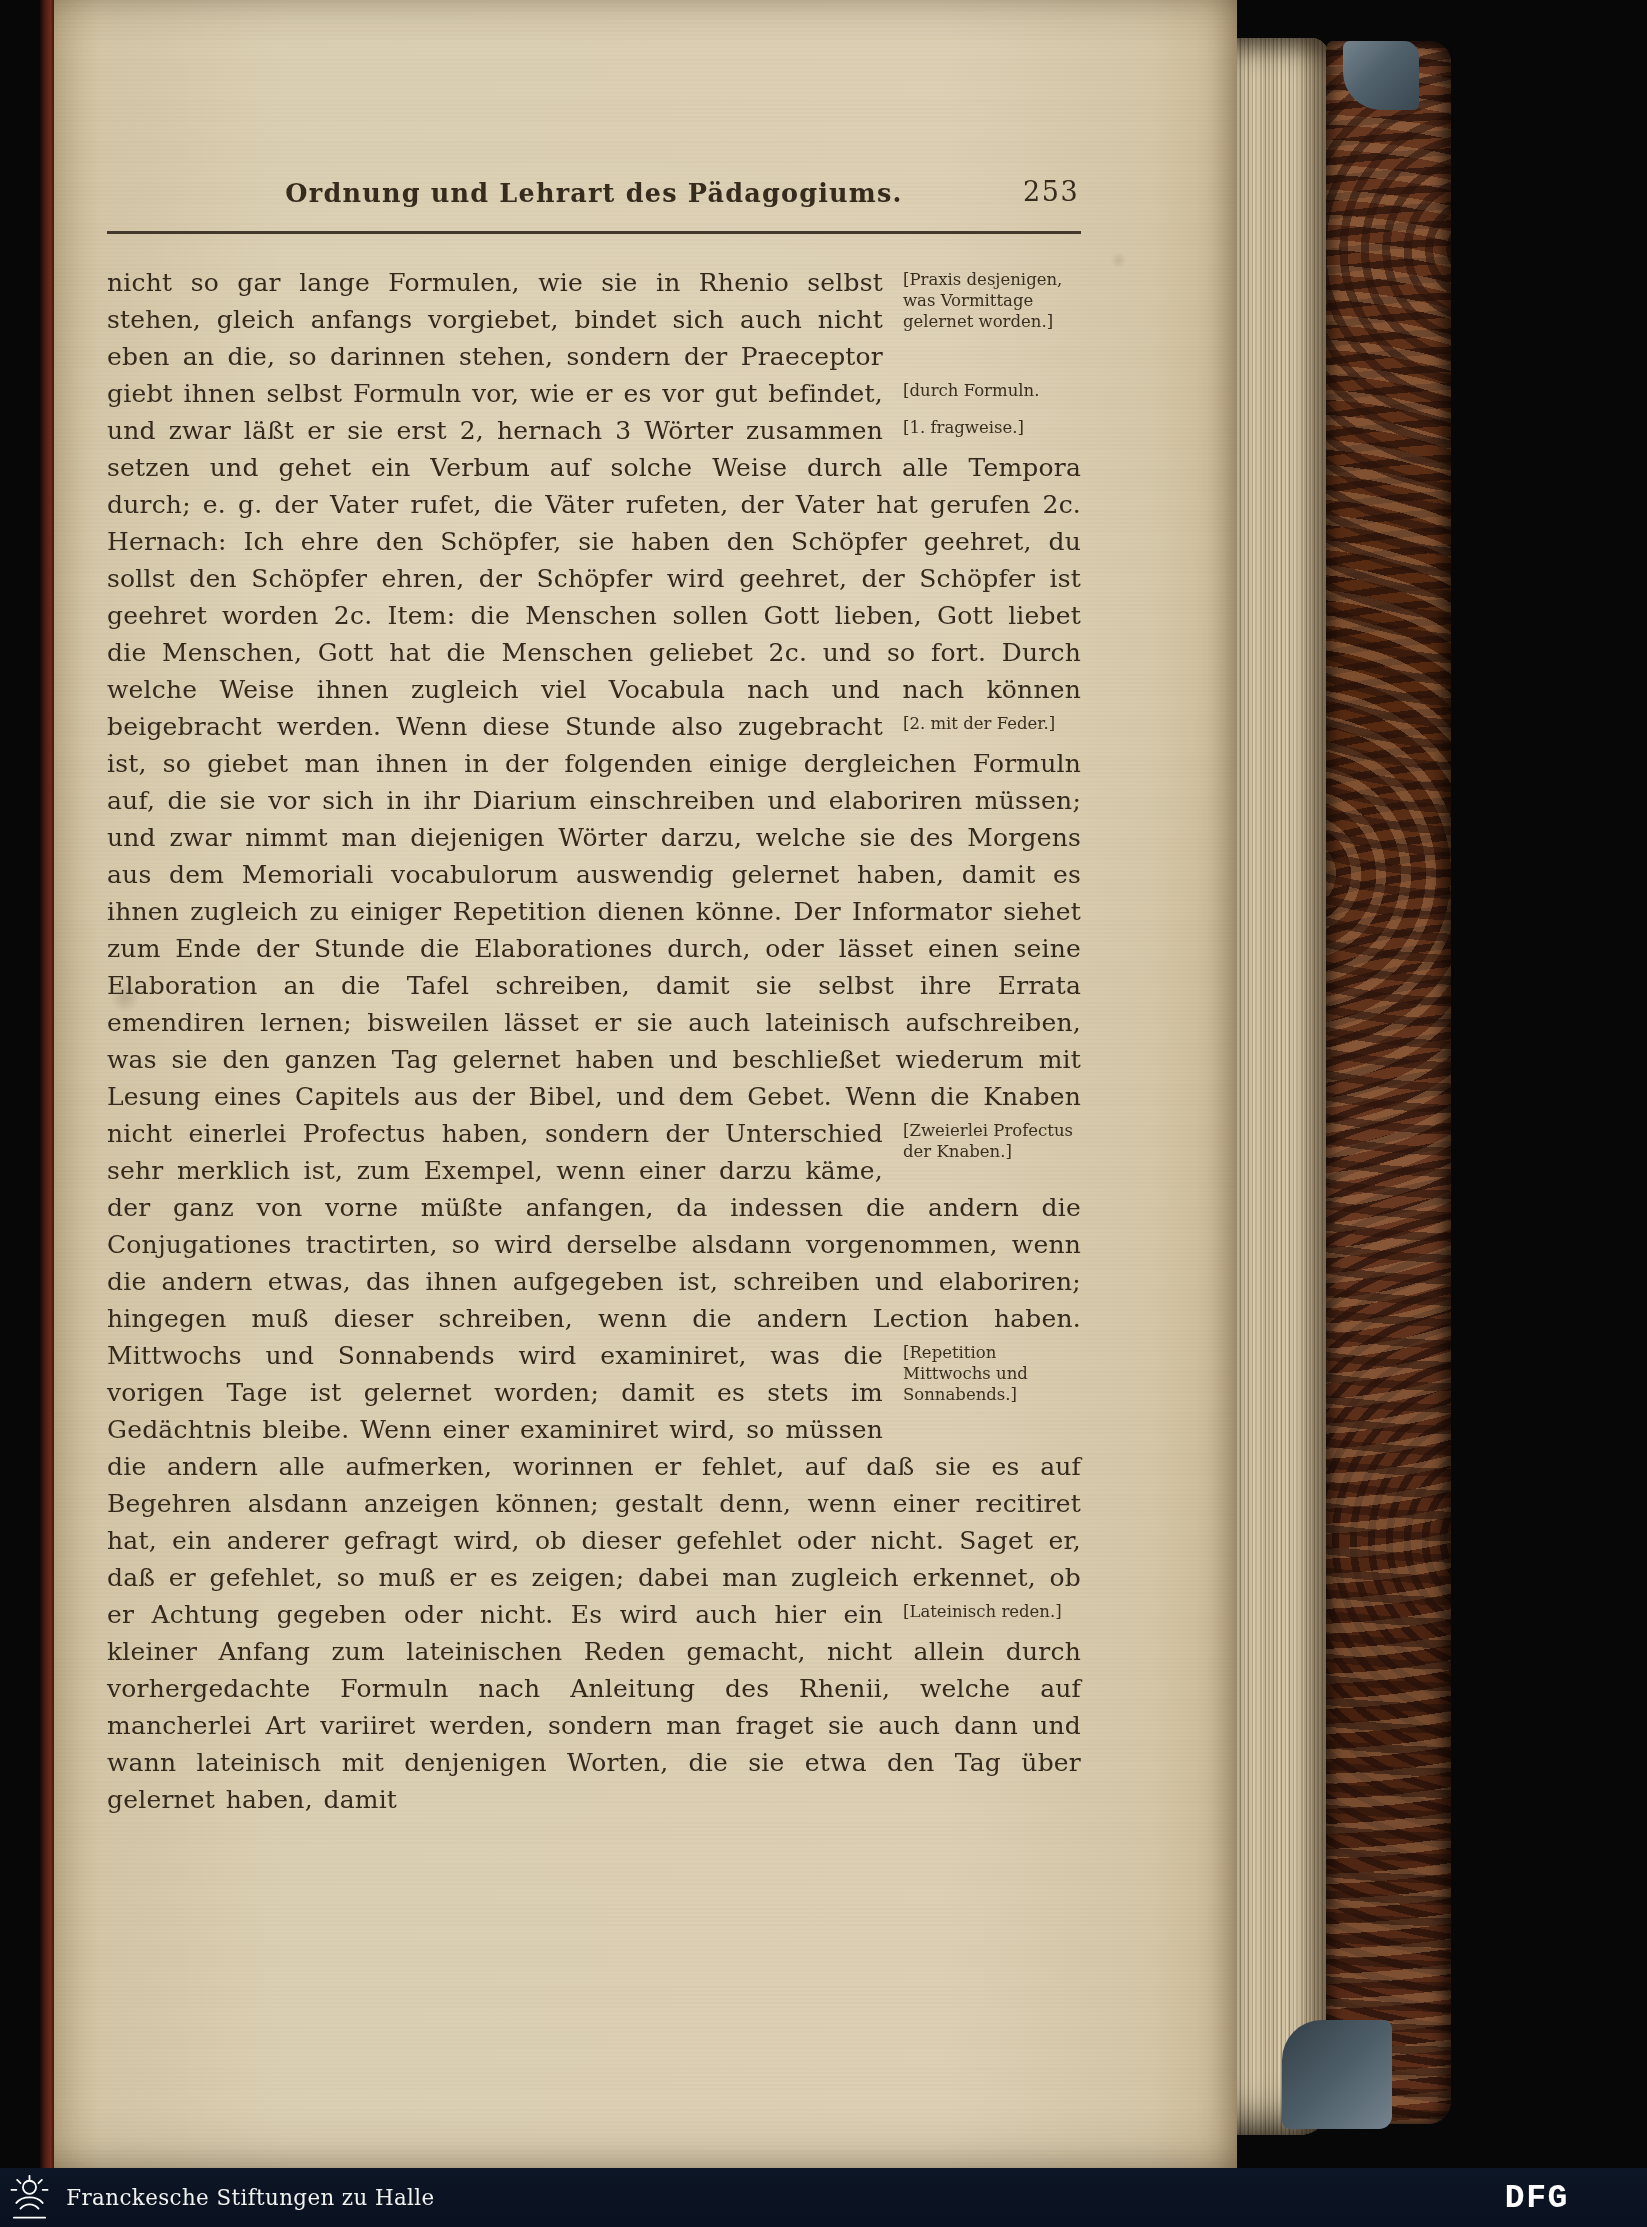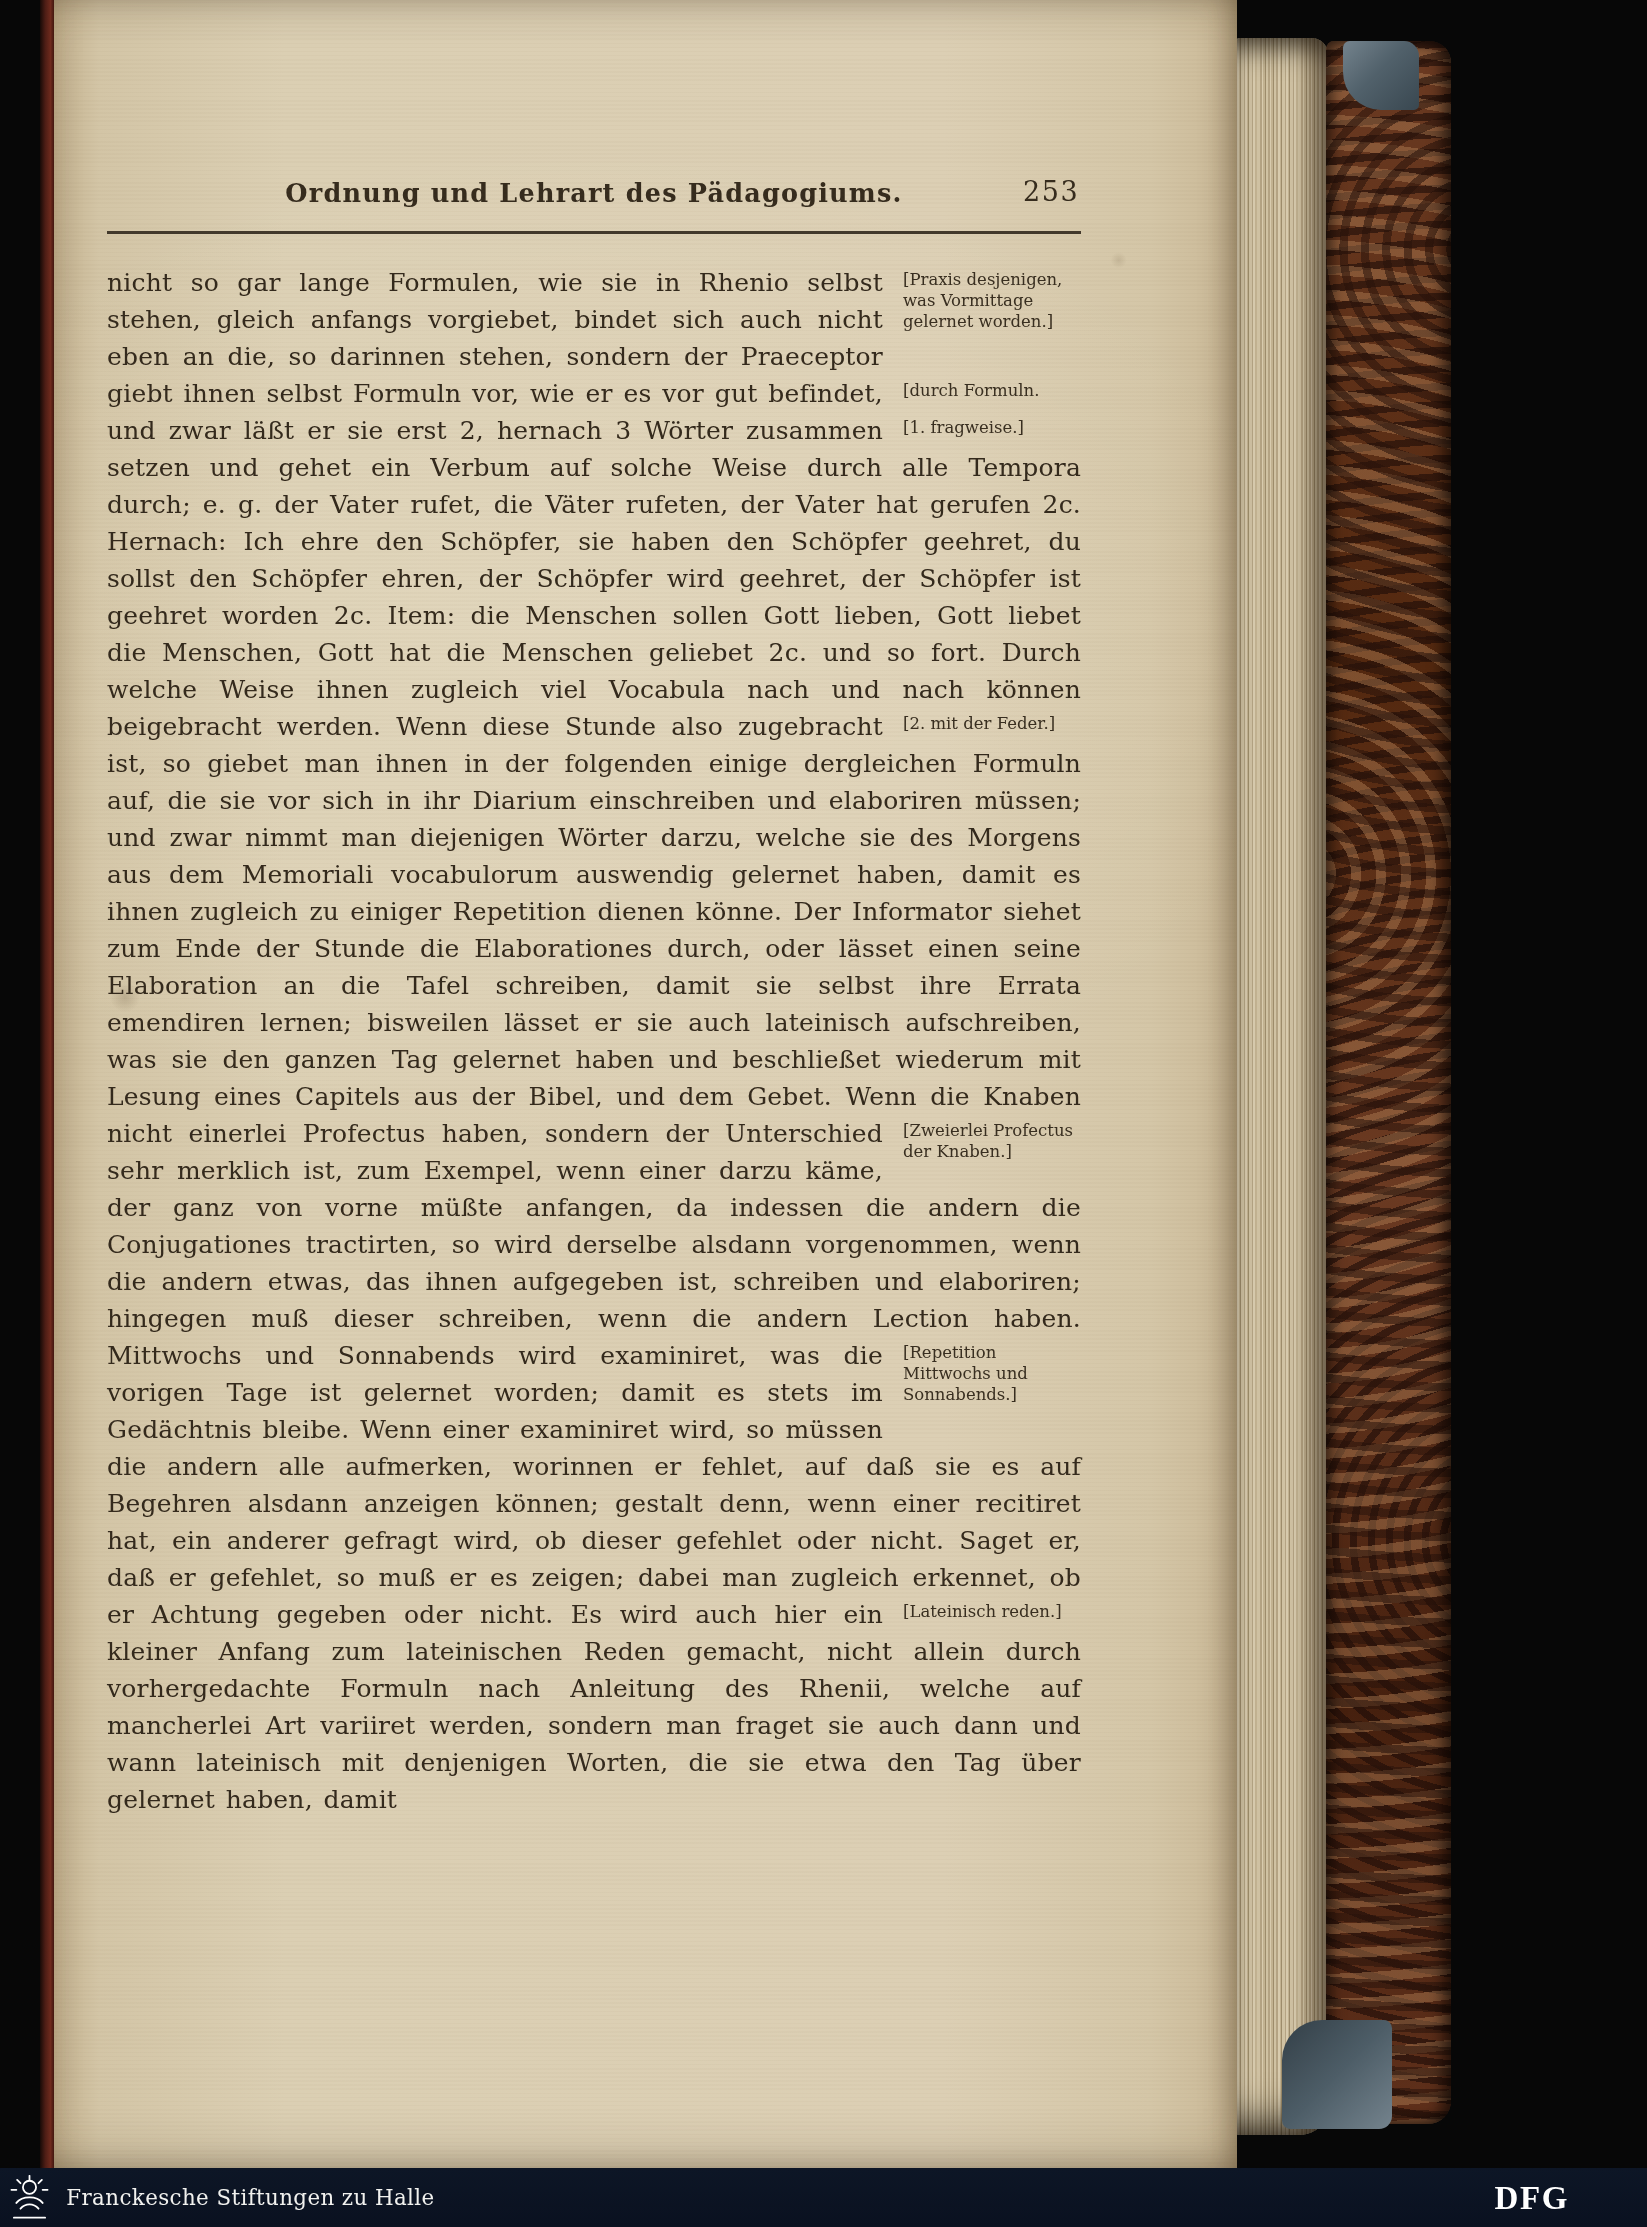--- a/index.html
+++ b/index.html
@@ -86,21 +86,21 @@
   
   .footer {
     position:absolute; left:0; bottom:0; width:1648px; height:59px;
     background:linear-gradient(180deg,#0d1626 0%, #0a1120 100%);
     display:flex; align-items:center; gap:15px; padding-left:8.2px;
   }
   .logo { width:43px; height:46px; display:inline-block; }
   .inst { color:#f1f1ee; font-size:21.4px; letter-spacing:0.4px; }
   .dfg {
     position:absolute; right:79px; top:50%; transform:translateY(-50%);
-    color:#ffffff; font-family:Liberation Serif, serif;
+    color:#ffffff; font-family:Liberation Mono, monospace;
     font-weight:bold; font-size:33px; letter-spacing:1.6px;
   }
 </style>
 </head>
 <body>
 
 <div class="scene">
 
   <div class="spine-edge"></div>
 

